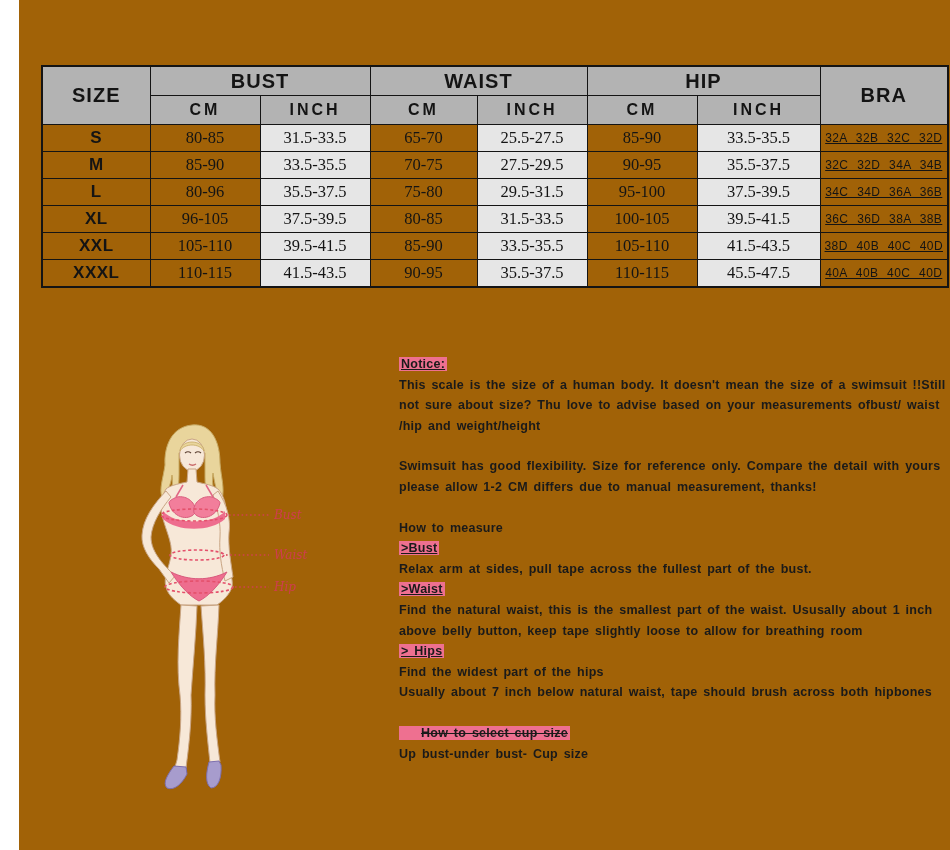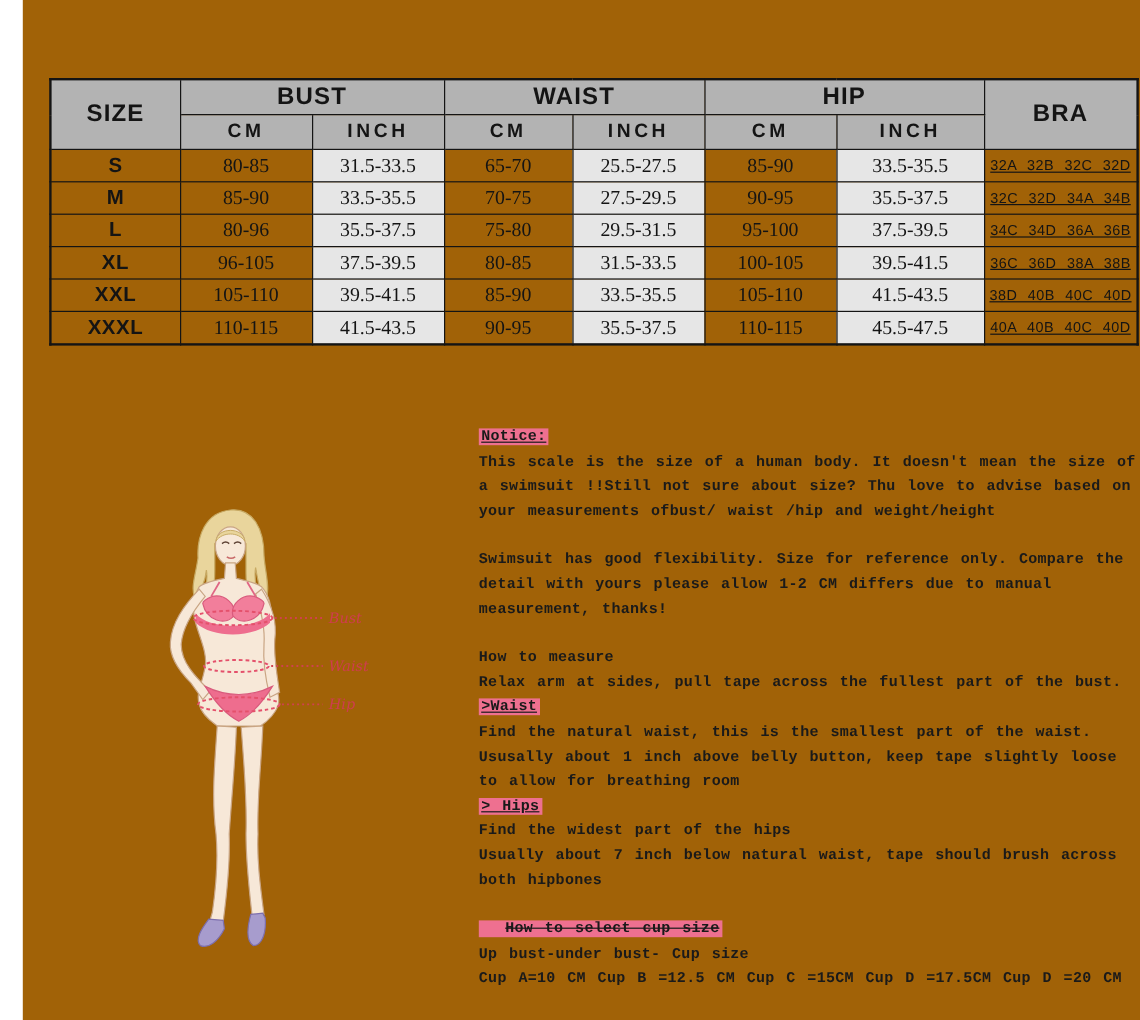--- a/index.html
+++ b/index.html
@@ -23,21 +23,21 @@
   .size-chart .sub-h{font-size:16px;letter-spacing:3px;height:28px;}
   .size-chart tbody tr{height:27px;}
   .size-chart td.lbl{font-size:17px;font-weight:600;letter-spacing:0.5px;}
   .size-chart td.num{font-family:"Liberation Serif",serif;font-size:16.5px;}
   .size-chart td.inch{background:#e6e6e6;}
   .size-chart td.bra{font-size:12px;letter-spacing:0.4px;word-spacing:5px;font-weight:500;text-decoration:underline;}
 
   
   .info-col{position:absolute;left:380px;top:354px;width:548px;
         font-weight:bold;font-size:12.5px;line-height:20.6px;letter-spacing:0.25px;
-        word-spacing:2px;color:#1a1a1a;font-family:Liberation Mono, monospace;}
+        word-spacing:2px;color:#1a1a1a;}
   .info-col p{margin:0;}
   .gap1{margin-top:20px !important;}
   .hl{background:#ee7090;padding:0 2px;text-decoration:underline;}
   .hl.strike{text-decoration:line-through;padding-left:22px;}
 
   
   .figure-box{position:absolute;left:100px;top:415px;width:220px;height:385px;}
   .fig-label{font-family:"DejaVu Serif",serif;font-style:italic;font-size:12px;fill:#cf3d4f;}
 </style>
 </head>
@@ -179,24 +179,24 @@
       <text class="fig-label" x="155" y="144">Waist</text>
       <text class="fig-label" x="155" y="176">Hip</text>
     </svg>
   </div>
 
   <div class="info-col">
     <p><span class="hl">Notice:</span></p>
     <p>This scale is the size of a human body. It doesn't mean the size of a swimsuit !!Still not sure about size? Thu love to advise based on your measurements ofbust/ waist /hip and weight/height</p>
     <p class="gap1">Swimsuit has good flexibility. Size for reference only. Compare the detail with yours please allow 1-2 CM differs due to manual measurement, thanks!</p>
     <p class="gap1">How to measure</p>
+    <p><span class="hl">&gt;Bust</span></p>
     <p>Relax arm at sides, pull tape across the fullest part of the bust.</p>
     <p><span class="hl">&gt;Waist</span></p>
     <p>Find the natural waist, this is the smallest part of the waist. Ususally about 1 inch above belly button, keep tape slightly loose to allow for breathing room</p>
     <p><span class="hl">&gt; Hips</span></p>
     <p>Find the widest part of the hips</p>
     <p>Usually about 7 inch below natural waist, tape should brush across both hipbones</p>
     <p class="gap1"><span class="hl strike">How to select cup size</span></p>
     <p>Up bust-under bust- Cup size</p>
-    <p>Cup A=10 CM Cup B =12.5 CM Cup C =15CM Cup D =17.5CM Cup D =20 CM</p>
   </div>
 
 </div>
 
 </body></html>

